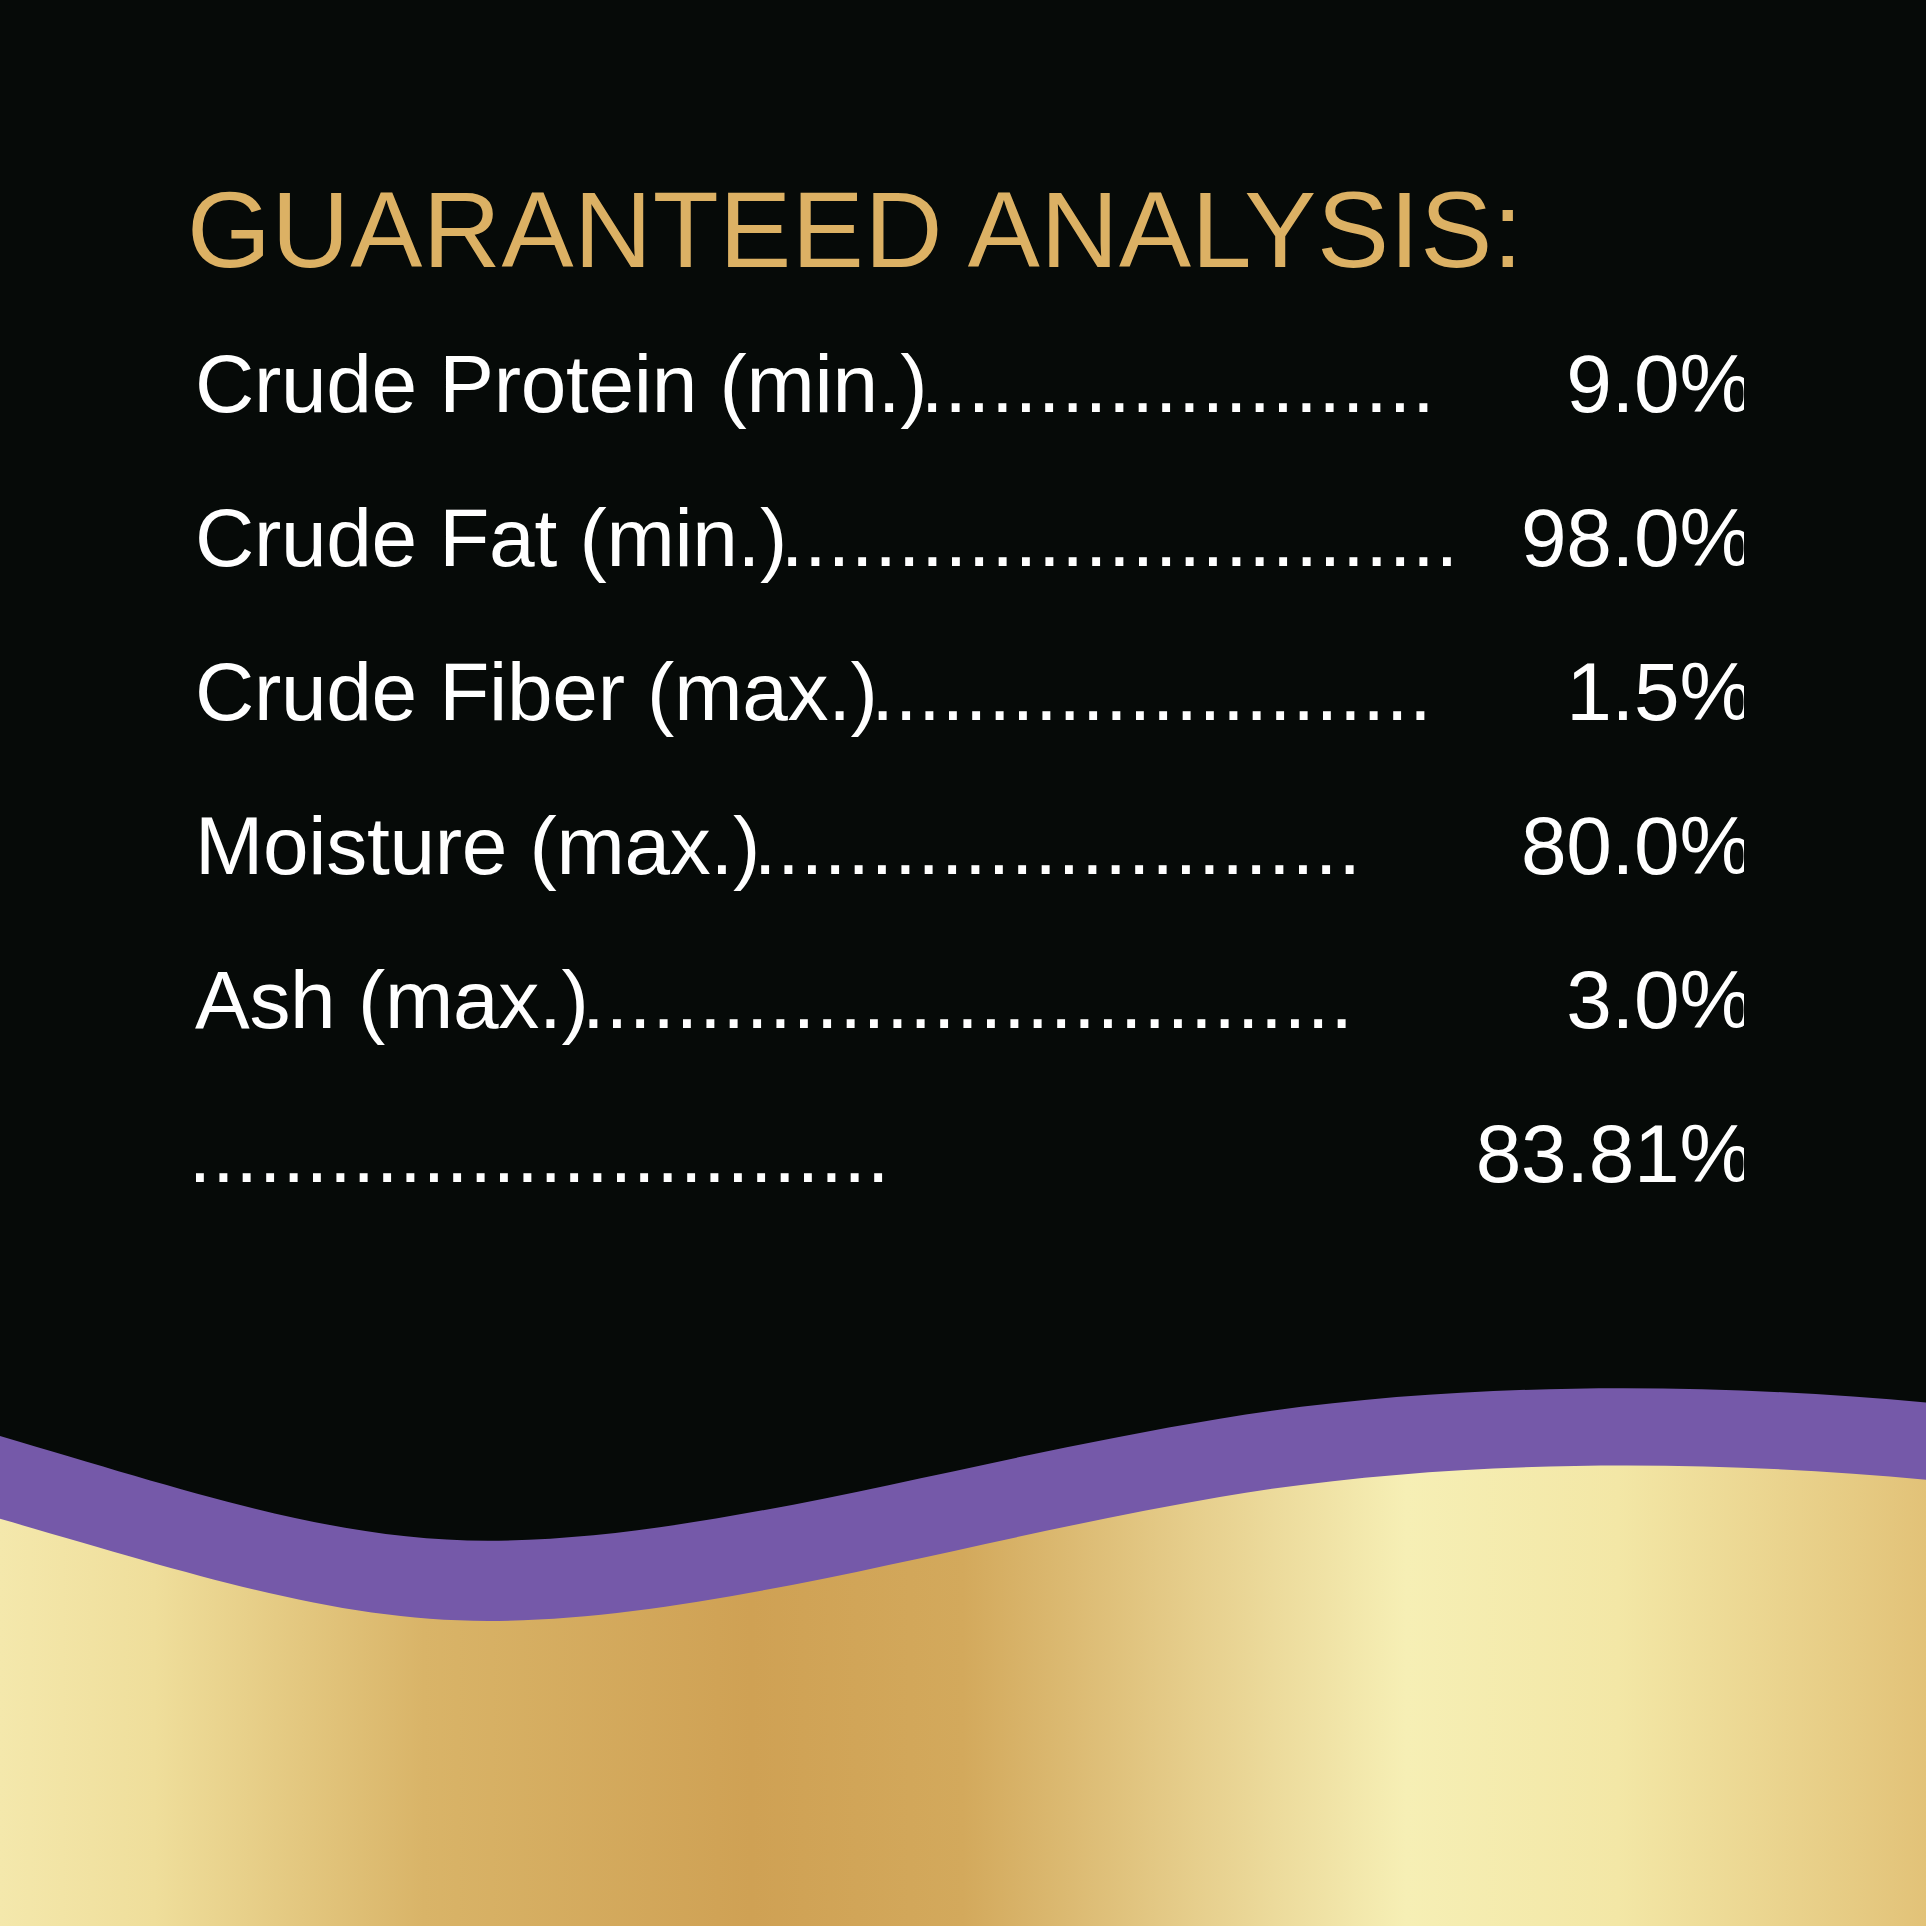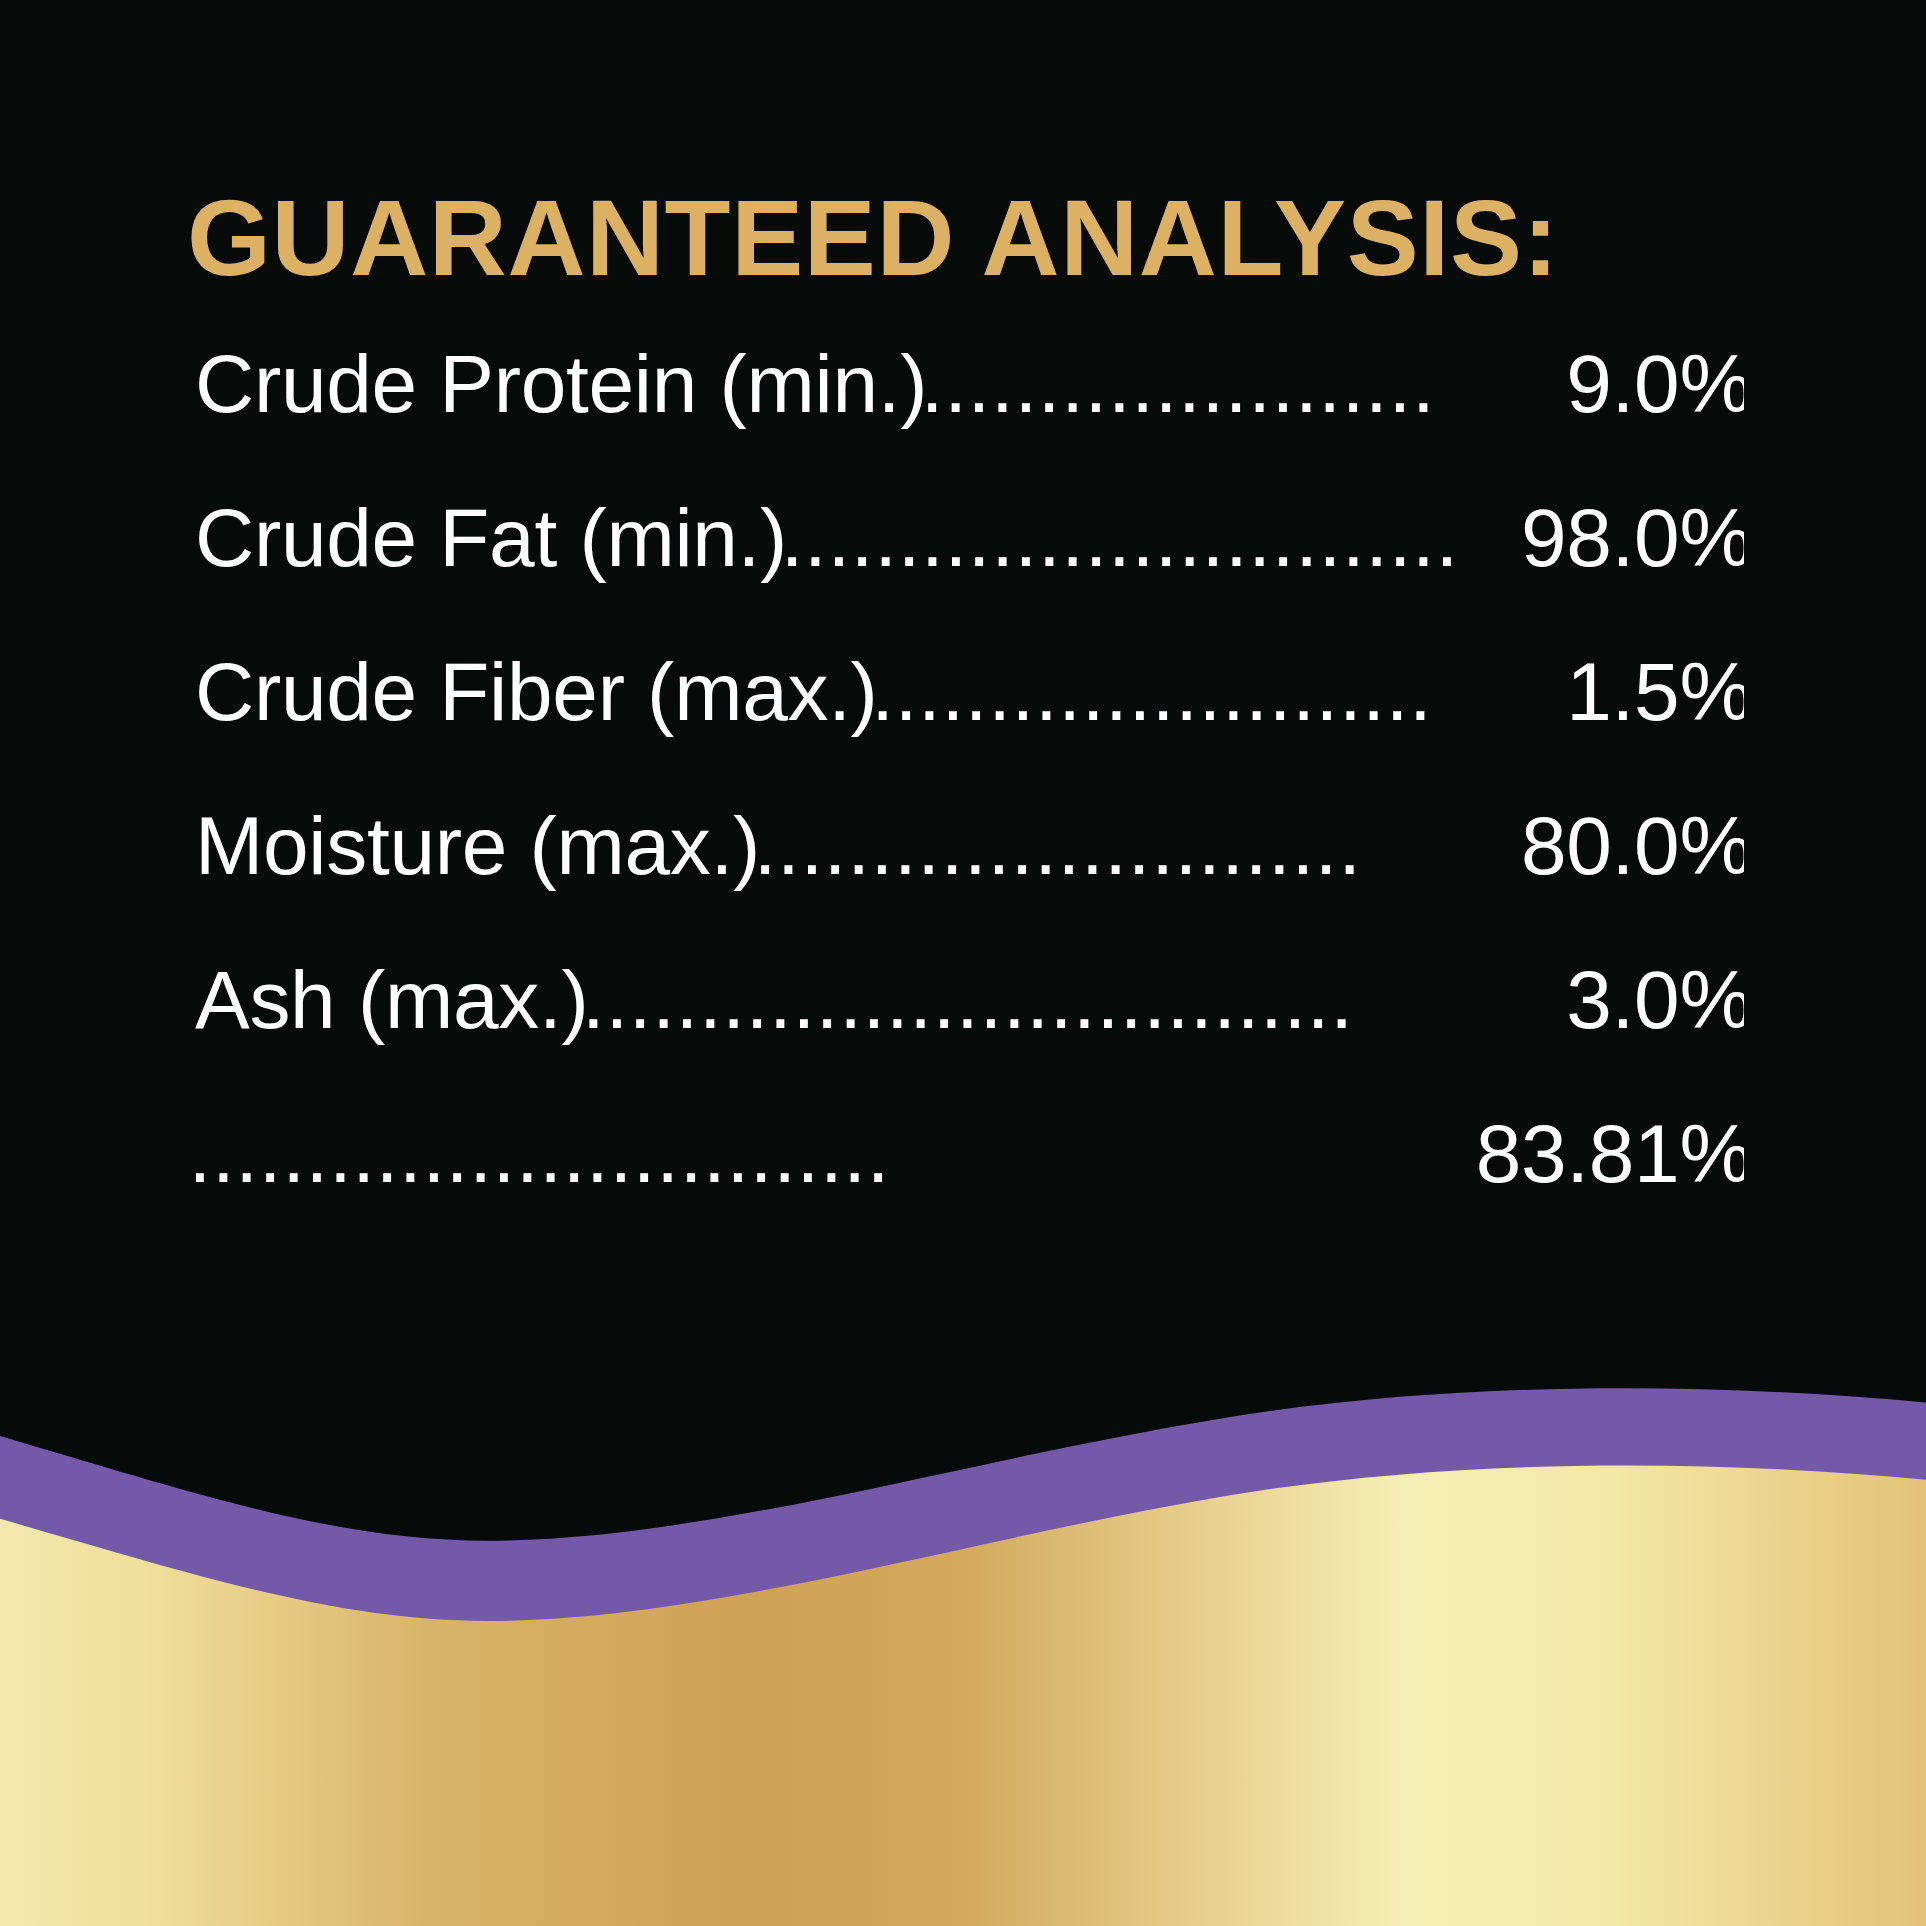--- a/index.html
+++ b/index.html
@@ -14,23 +14,23 @@
     height: 1926px;
     background: #060a08;
     overflow: hidden;
     font-family: "Liberation Sans", "DejaVu Sans", sans-serif;
   }
 
   
   #ga-title {
     position: absolute;
     left: 187px;
-    top: 184px;
+    top: 176px;
     font-size: 108px;
-    font-weight: bold;
+    font-weight: normal;
     letter-spacing: 0.6px;
     color: #dcb164;
     line-height: 1;
     white-space: nowrap;
   }
 
   
   #analysis-list {
     position: absolute;
     left: 187px;

